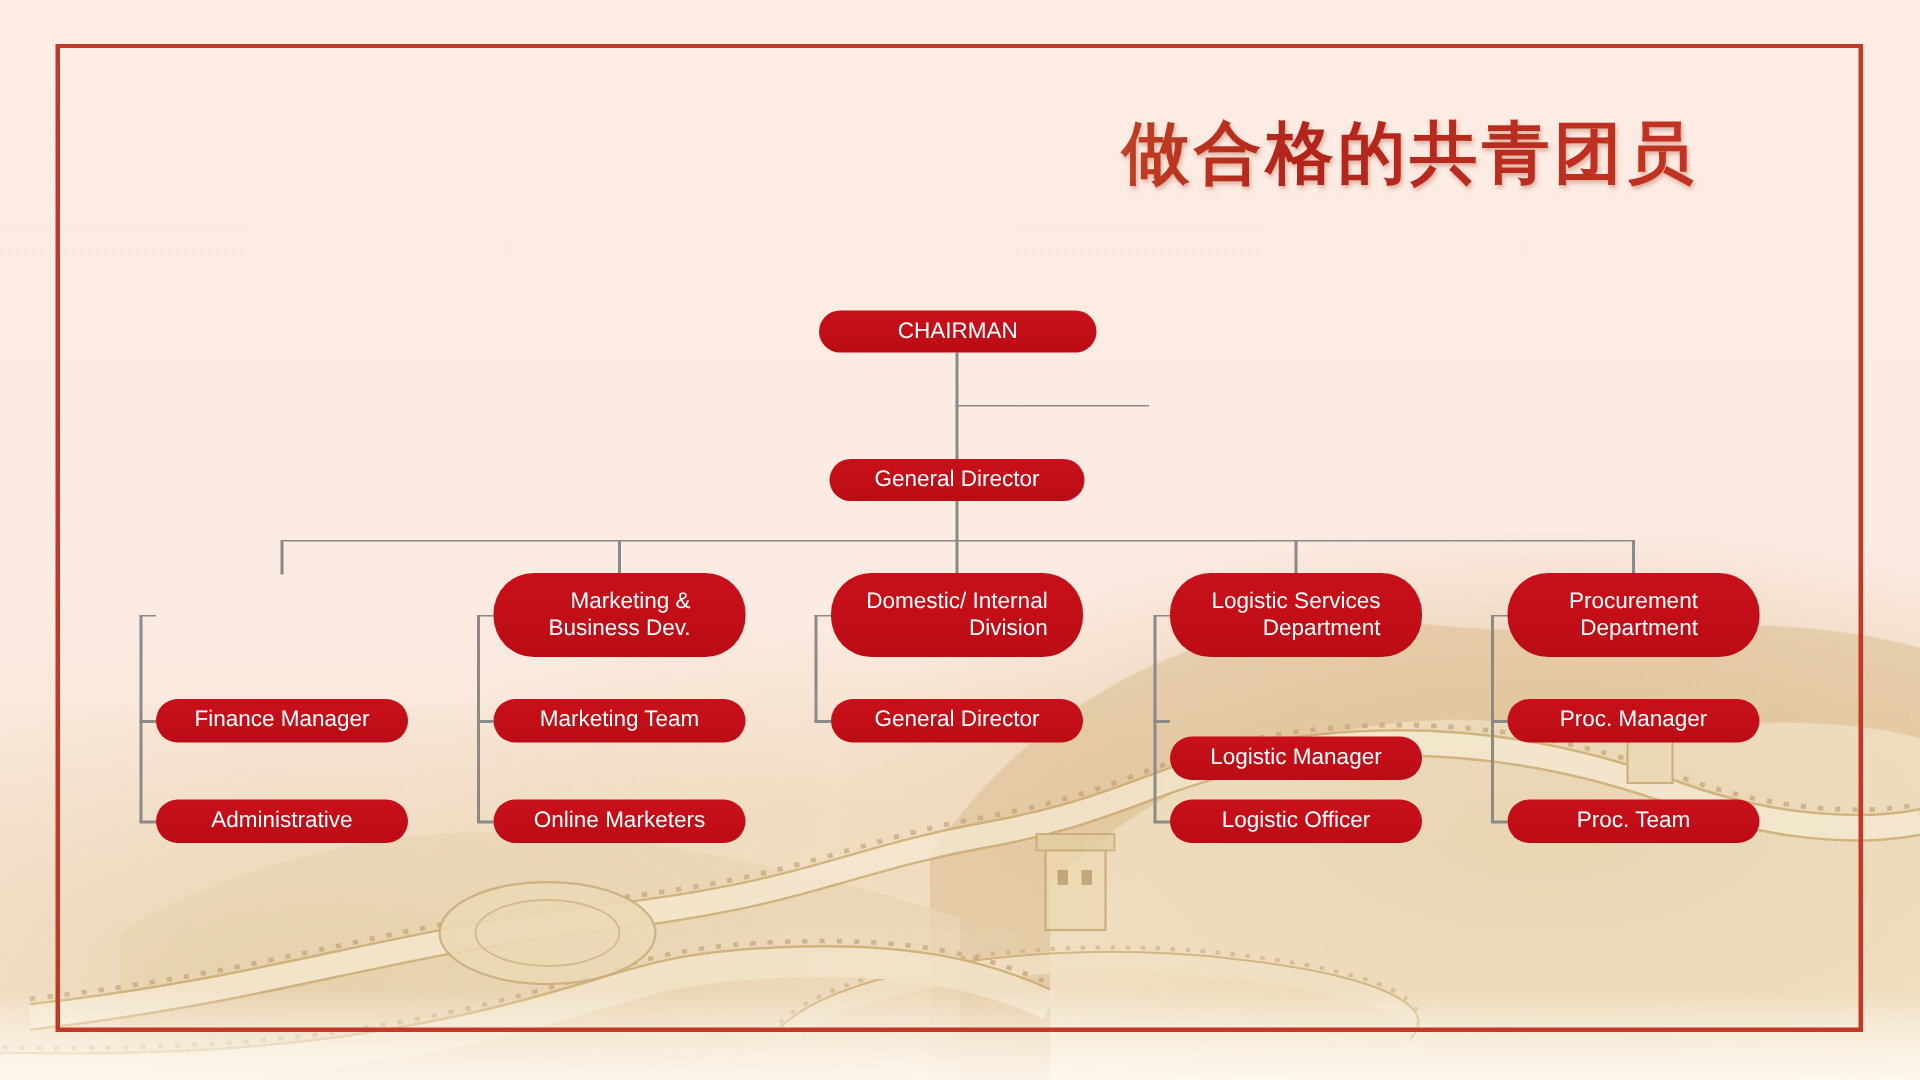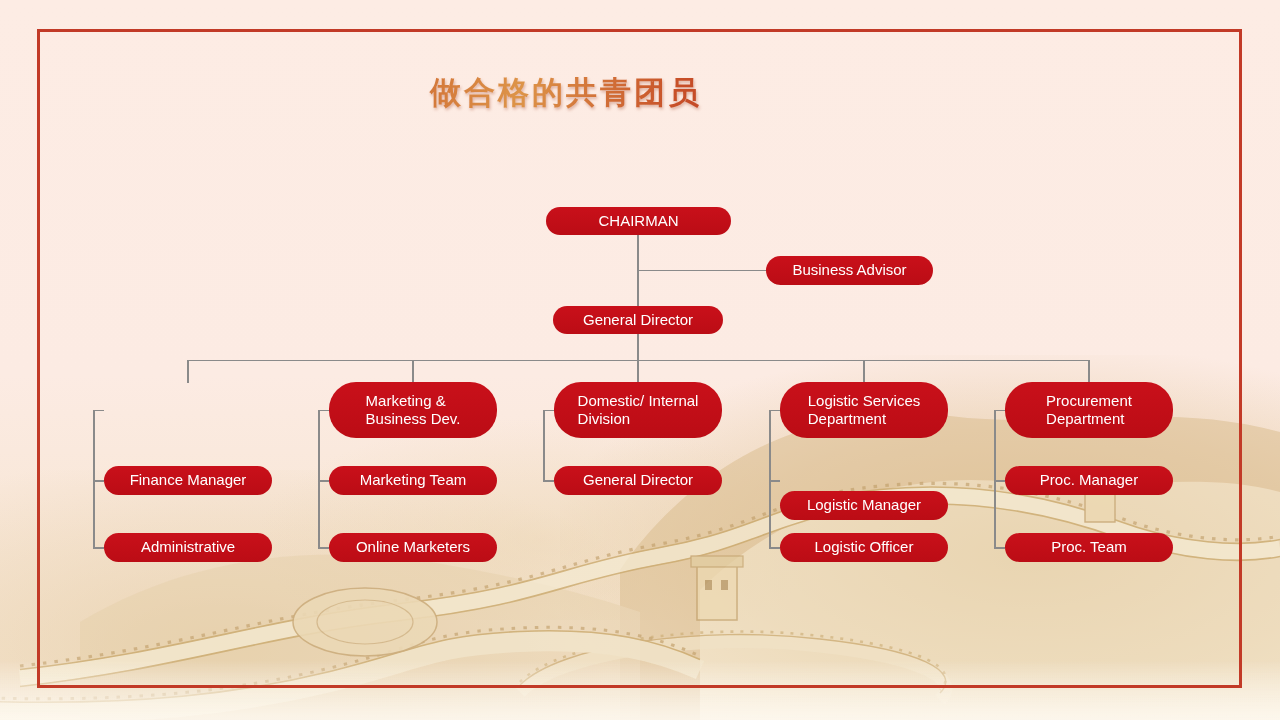--- a/index.html
+++ b/index.html
@@ -19,34 +19,34 @@
   .wash-bottom-fade{left:0;top:660px;width:1280px;height:60px;
     background:linear-gradient(180deg,rgba(255,252,246,0) 0%,rgba(255,252,246,.55) 100%);}
   .landscape{position:absolute;left:0;top:360px;width:1280px;height:360px;pointer-events:none;}
 
   
   .frame{position:absolute;left:37px;top:29px;width:1205px;height:659px;
     border:3px solid #c23a27;box-sizing:border-box;pointer-events:none;}
 
   
   .title{
-    position:absolute;left:0;top:72px;width:1132px;margin:0;text-align:center;
-    font-family:"DejaVu Serif",serif;font-weight:700;font-size:31px;letter-spacing:3px;
+    position:absolute;left:0;top:72px;width:1132px;margin:0;text-align:right;
+    font-family:"DejaVu Serif",serif;font-weight:700;font-size:45px;letter-spacing:3px;
     background:linear-gradient(100deg,#b3251d 0%,#c14427 18%,#cf6a33 34%,#dd9448 46%,#c74f28 60%,#b2241b 76%,#c23422 100%);
     -webkit-background-clip:text;background-clip:text;color:#b3251d;-webkit-text-fill-color:transparent;
     filter:drop-shadow(1px 2px 1.5px rgba(160,60,30,.35));
   }
 
   
   .line{position:absolute;background:#8a8a8a;}
   .h{height:1.5px;} .v{width:1.5px;}
 
   
   .node{
-    position:absolute;display:flex;align-items:center;justify-content:center;text-align:left;
+    position:absolute;display:flex;align-items:center;justify-content:center;text-align:right;
     background:linear-gradient(180deg,#c9101a 0%,#bb0c15 100%);
     color:#ffffff;font-size:15px;line-height:1.22;box-sizing:border-box;padding:2px 8px;
   }
   .pill{border-radius:15px;}
   .dept{border-radius:27px;}
 </style>
 </head>
 <body>
 
 <div class="slide">
@@ -133,21 +133,20 @@
     <div class="line h" style="left:769px;top:480px;width:11px;"></div>
     <div class="line h" style="left:769px;top:547px;width:11px;"></div>
 
     <div class="line v" style="left:994px;top:410px;height:138px;"></div>
     <div class="line h" style="left:994px;top:409.5px;width:11px;"></div>
     <div class="line h" style="left:994px;top:480px;width:11px;"></div>
     <div class="line h" style="left:994px;top:547px;width:11px;"></div>
   </div>
 
   <div class="node pill" style="left:546px;top:207px;width:185px;height:28px;border-radius:14px;">CHAIRMAN</div>
-  <div class="node pill" style="left:766px;top:256px;width:167px;height:29px;">Business Advisor</div>
   <div class="node pill" style="left:553px;top:306px;width:170px;height:28px;border-radius:14px;">General Director</div>
 
   <div class="node pill" style="left:104px;top:466px;width:168px;height:29px;">Finance Manager</div>
   <div class="node pill" style="left:104px;top:533px;width:168px;height:29px;">Administrative</div>
 
   <div class="node pill" style="left:329px;top:466px;width:168px;height:29px;">Marketing Team</div>
   <div class="node dept" style="left:329px;top:382px;width:168px;height:56px;">
     <span><span>Marketing &amp;</span><br><span>Business Dev.</span></span>
   </div>
   <div class="node pill" style="left:329px;top:533px;width:168px;height:29px;">Online Marketers</div>

